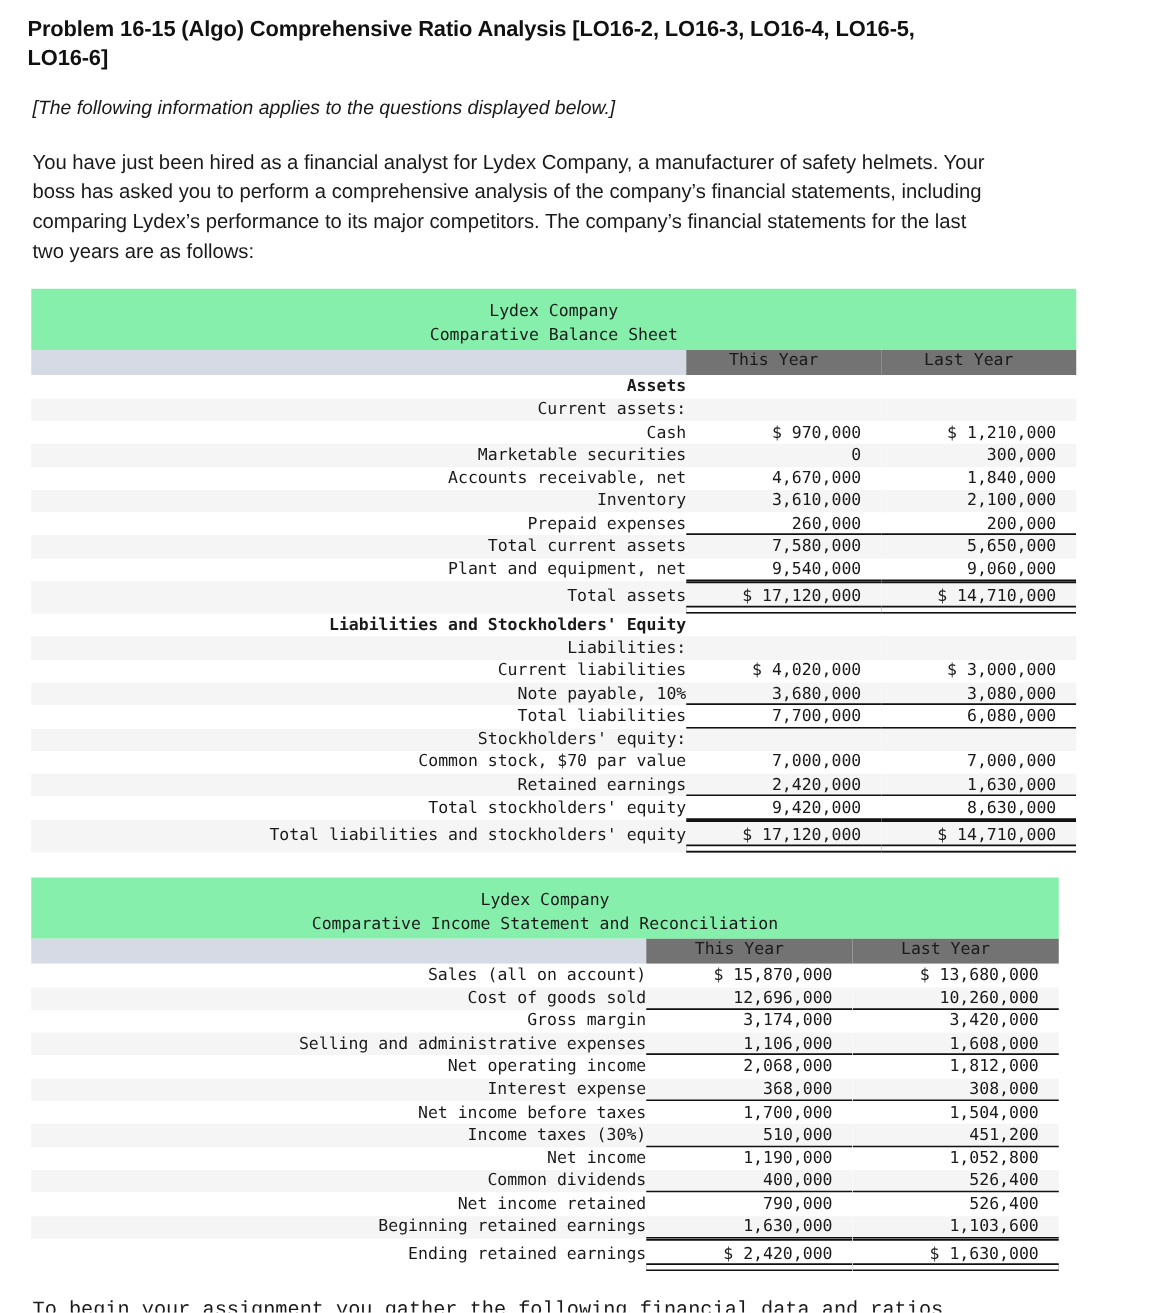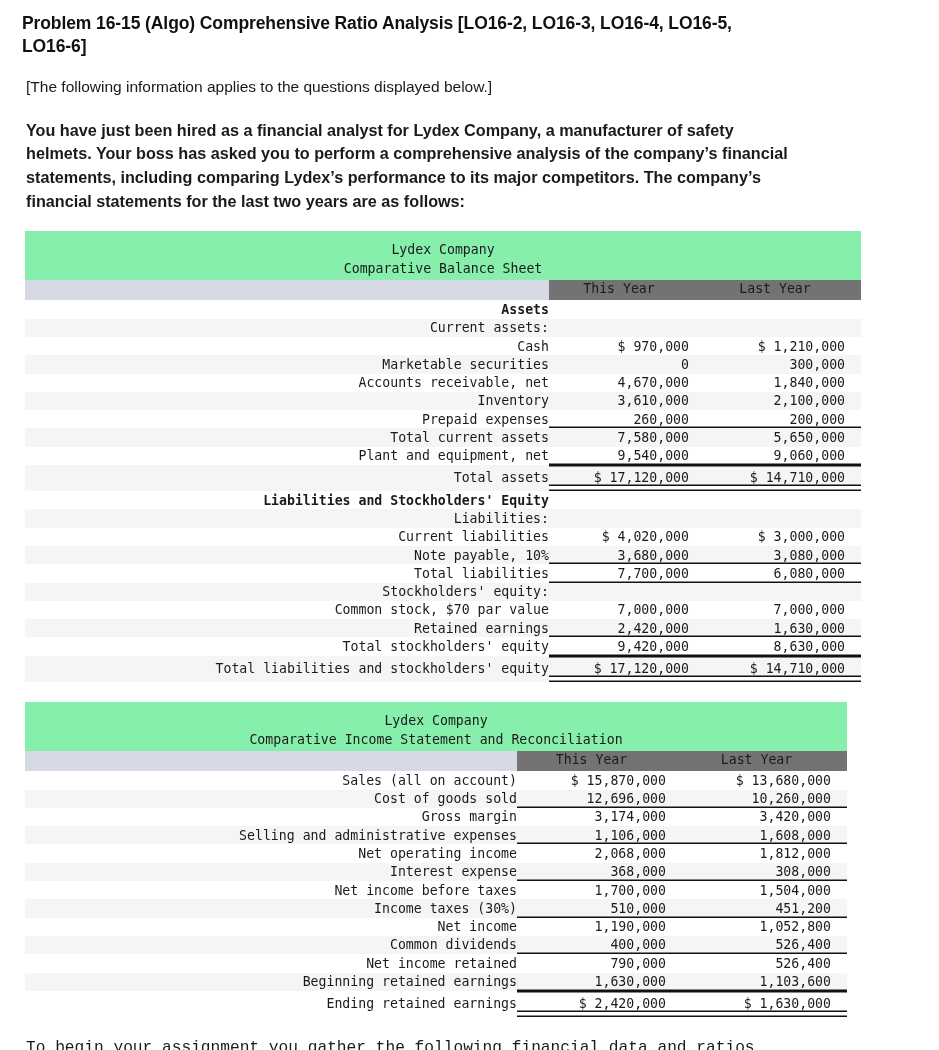--- a/index.html
+++ b/index.html
@@ -28,33 +28,33 @@
     font-weight: bold;
     line-height: 1.33;
     letter-spacing: -0.1px;
     margin: 0;
     padding: 12px 60px 0 22px;
     color: #111111;
   }
   .info-note {
     font-family: "Liberation Sans", sans-serif;
     font-size: 15.5px;
+    font-style: italic;
     line-height: 1.3;
     margin: 0;
     padding: 18px 22px 0 26px;
     color: #1a1a1a;
   }
   .intro-para {
     font-family: "Liberation Sans", sans-serif;
     font-size: 16.2px;
     line-height: 1.47;
     margin: 0;
     padding: 22px 38px 0 26px;
     color: #1a1a1a;
-    font-weight: bold;
   }
   .closing-para {
     font-family: Liberation Mono, monospace;
     font-size: 16.2px;
     line-height: 1.47;
     margin: 0;
     padding: 20px 40px 0 26px;
     color: #1a1a1a;
   }
 

